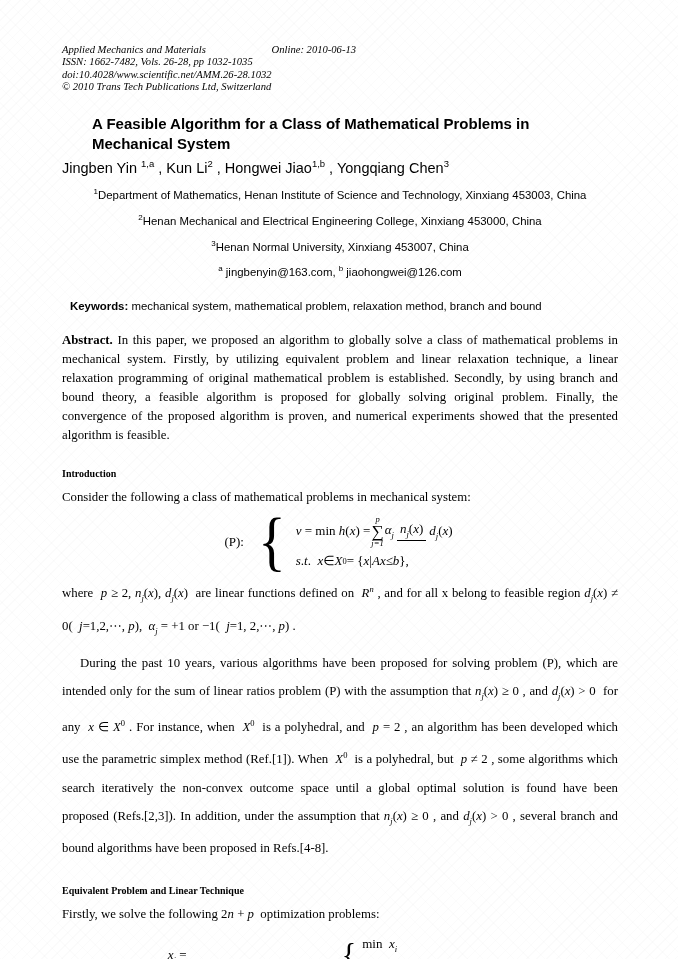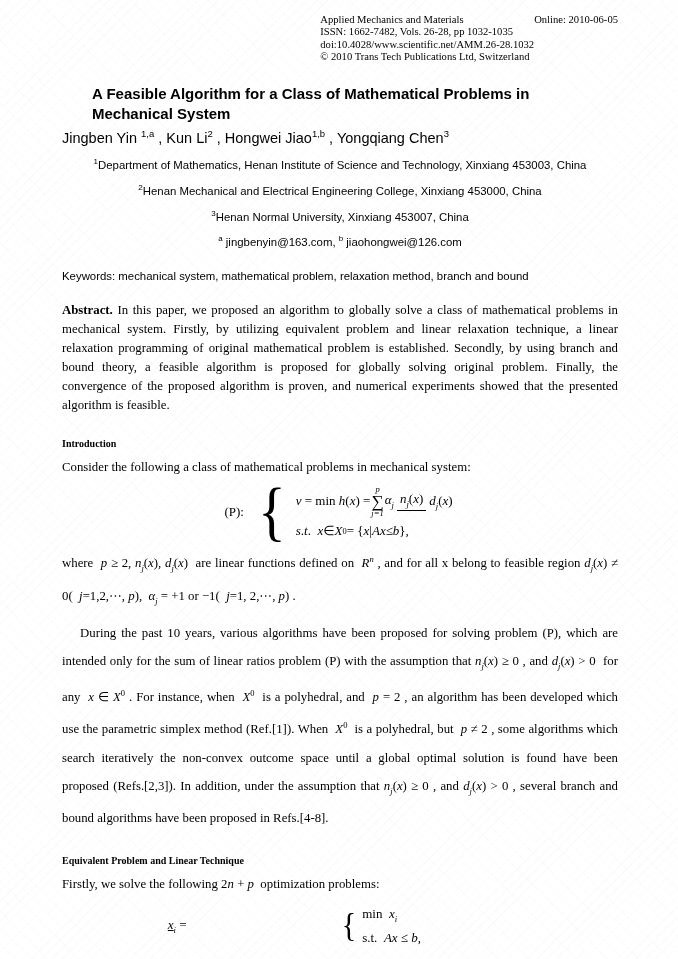--- a/index.html
+++ b/index.html
@@ -16,38 +16,38 @@
     content:"";
     position:absolute;inset:0;
     background:
       repeating-linear-gradient(135deg, rgba(0,0,0,0.016) 0 1px, transparent 1px 7px),
       repeating-linear-gradient(45deg, rgba(0,0,0,0.010) 0 1px, transparent 1px 11px);
     pointer-events:none;
   }
   .page{padding:14px 60px 0 62px;position:relative;}
 
   
-  .hdr{display:flex;justify-content:flex-end;align-items:flex-start;
-       font-size:10.6px;line-height:12.3px;}
+  .hdr{display:flex;justify-content:flex-start;align-items:flex-start;
+       font-style:italic;font-size:10.6px;line-height:12.3px;margin-top:30px;}
   .hdr .left div{white-space:nowrap;}
   .hdr .right{white-space:nowrap;}
 
   
   .title{margin-top:21px;text-align:left;
          font-family:"Liberation Sans",sans-serif;font-weight:bold;
          font-size:15px;line-height:20px;padding:0 30px;}
   .authors{margin-top:4px;text-align:left;
            font-family:"Liberation Sans",sans-serif;font-size:14.5px;}
   .authors sup{font-size:9.5px;}
   .affil{margin-top:9px;text-align:center;
          font-family:"Liberation Sans",sans-serif;font-size:11.4px;line-height:13px;}
   .affil sup{font-size:8px;}
 
   .keywords{margin-top:21px;font-family:"Liberation Sans",sans-serif;font-size:11.4px;}
-  .keywords b{font-weight:normal;}
+  .keywords b{font-weight:bold;margin-left:8px;}
 
   
   .abstract{margin-top:19px;font-size:12.8px;line-height:19px;text-align:justify;}
   .abstract b{font-weight:bold;}
   .sec-heading{margin-top:23px;font-size:10px;font-weight:bold;}
   .para{margin-top:9px;font-size:12.8px;line-height:19px;text-align:justify;}
   .para-math{margin-top:4px;font-size:12.8px;line-height:28px;text-align:justify;}
   .indent{text-indent:18px;}
   sub{font-size:8.5px;}
   sup{font-size:8.5px;}
@@ -83,21 +83,21 @@
 
 <div class="page">
 
   <div class="hdr">
     <div class="left">
       <div>Applied Mechanics and Materials</div>
       <div>ISSN: 1662-7482, Vols. 26-28, pp 1032-1035</div>
       <div>doi:10.4028/www.scientific.net/AMM.26-28.1032</div>
       <div>© 2010 Trans Tech Publications Ltd, Switzerland</div>
     </div>
-    <div class="right">Online: 2010-06-05</div>
+    <div class="right">Online: 2010-06-13</div>
   </div>
 
   <div class="title">A Feasible Algorithm for a Class of Mathematical Problems in Mechanical System</div>
 
   <div class="authors">Jingben Yin <sup>1,a</sup> , Kun Li<sup>2</sup> , Hongwei Jiao<sup>1,b</sup> , Yongqiang Chen<sup>3</sup></div>
 
   <div class="affil"><sup>1</sup>Department of Mathematics, Henan Institute of Science and Technology, Xinxiang 453003, China</div>
   <div class="affil"><sup>2</sup>Henan Mechanical and Electrical Engineering College, Xinxiang 453000, China</div>
   <div class="affil"><sup>3</sup>Henan Normal University, Xinxiang 453007, China</div>
   <div class="affil"><sup>a</sup> jingbenyin@163.com, <sup>b</sup> jiaohongwei@126.com</div>

